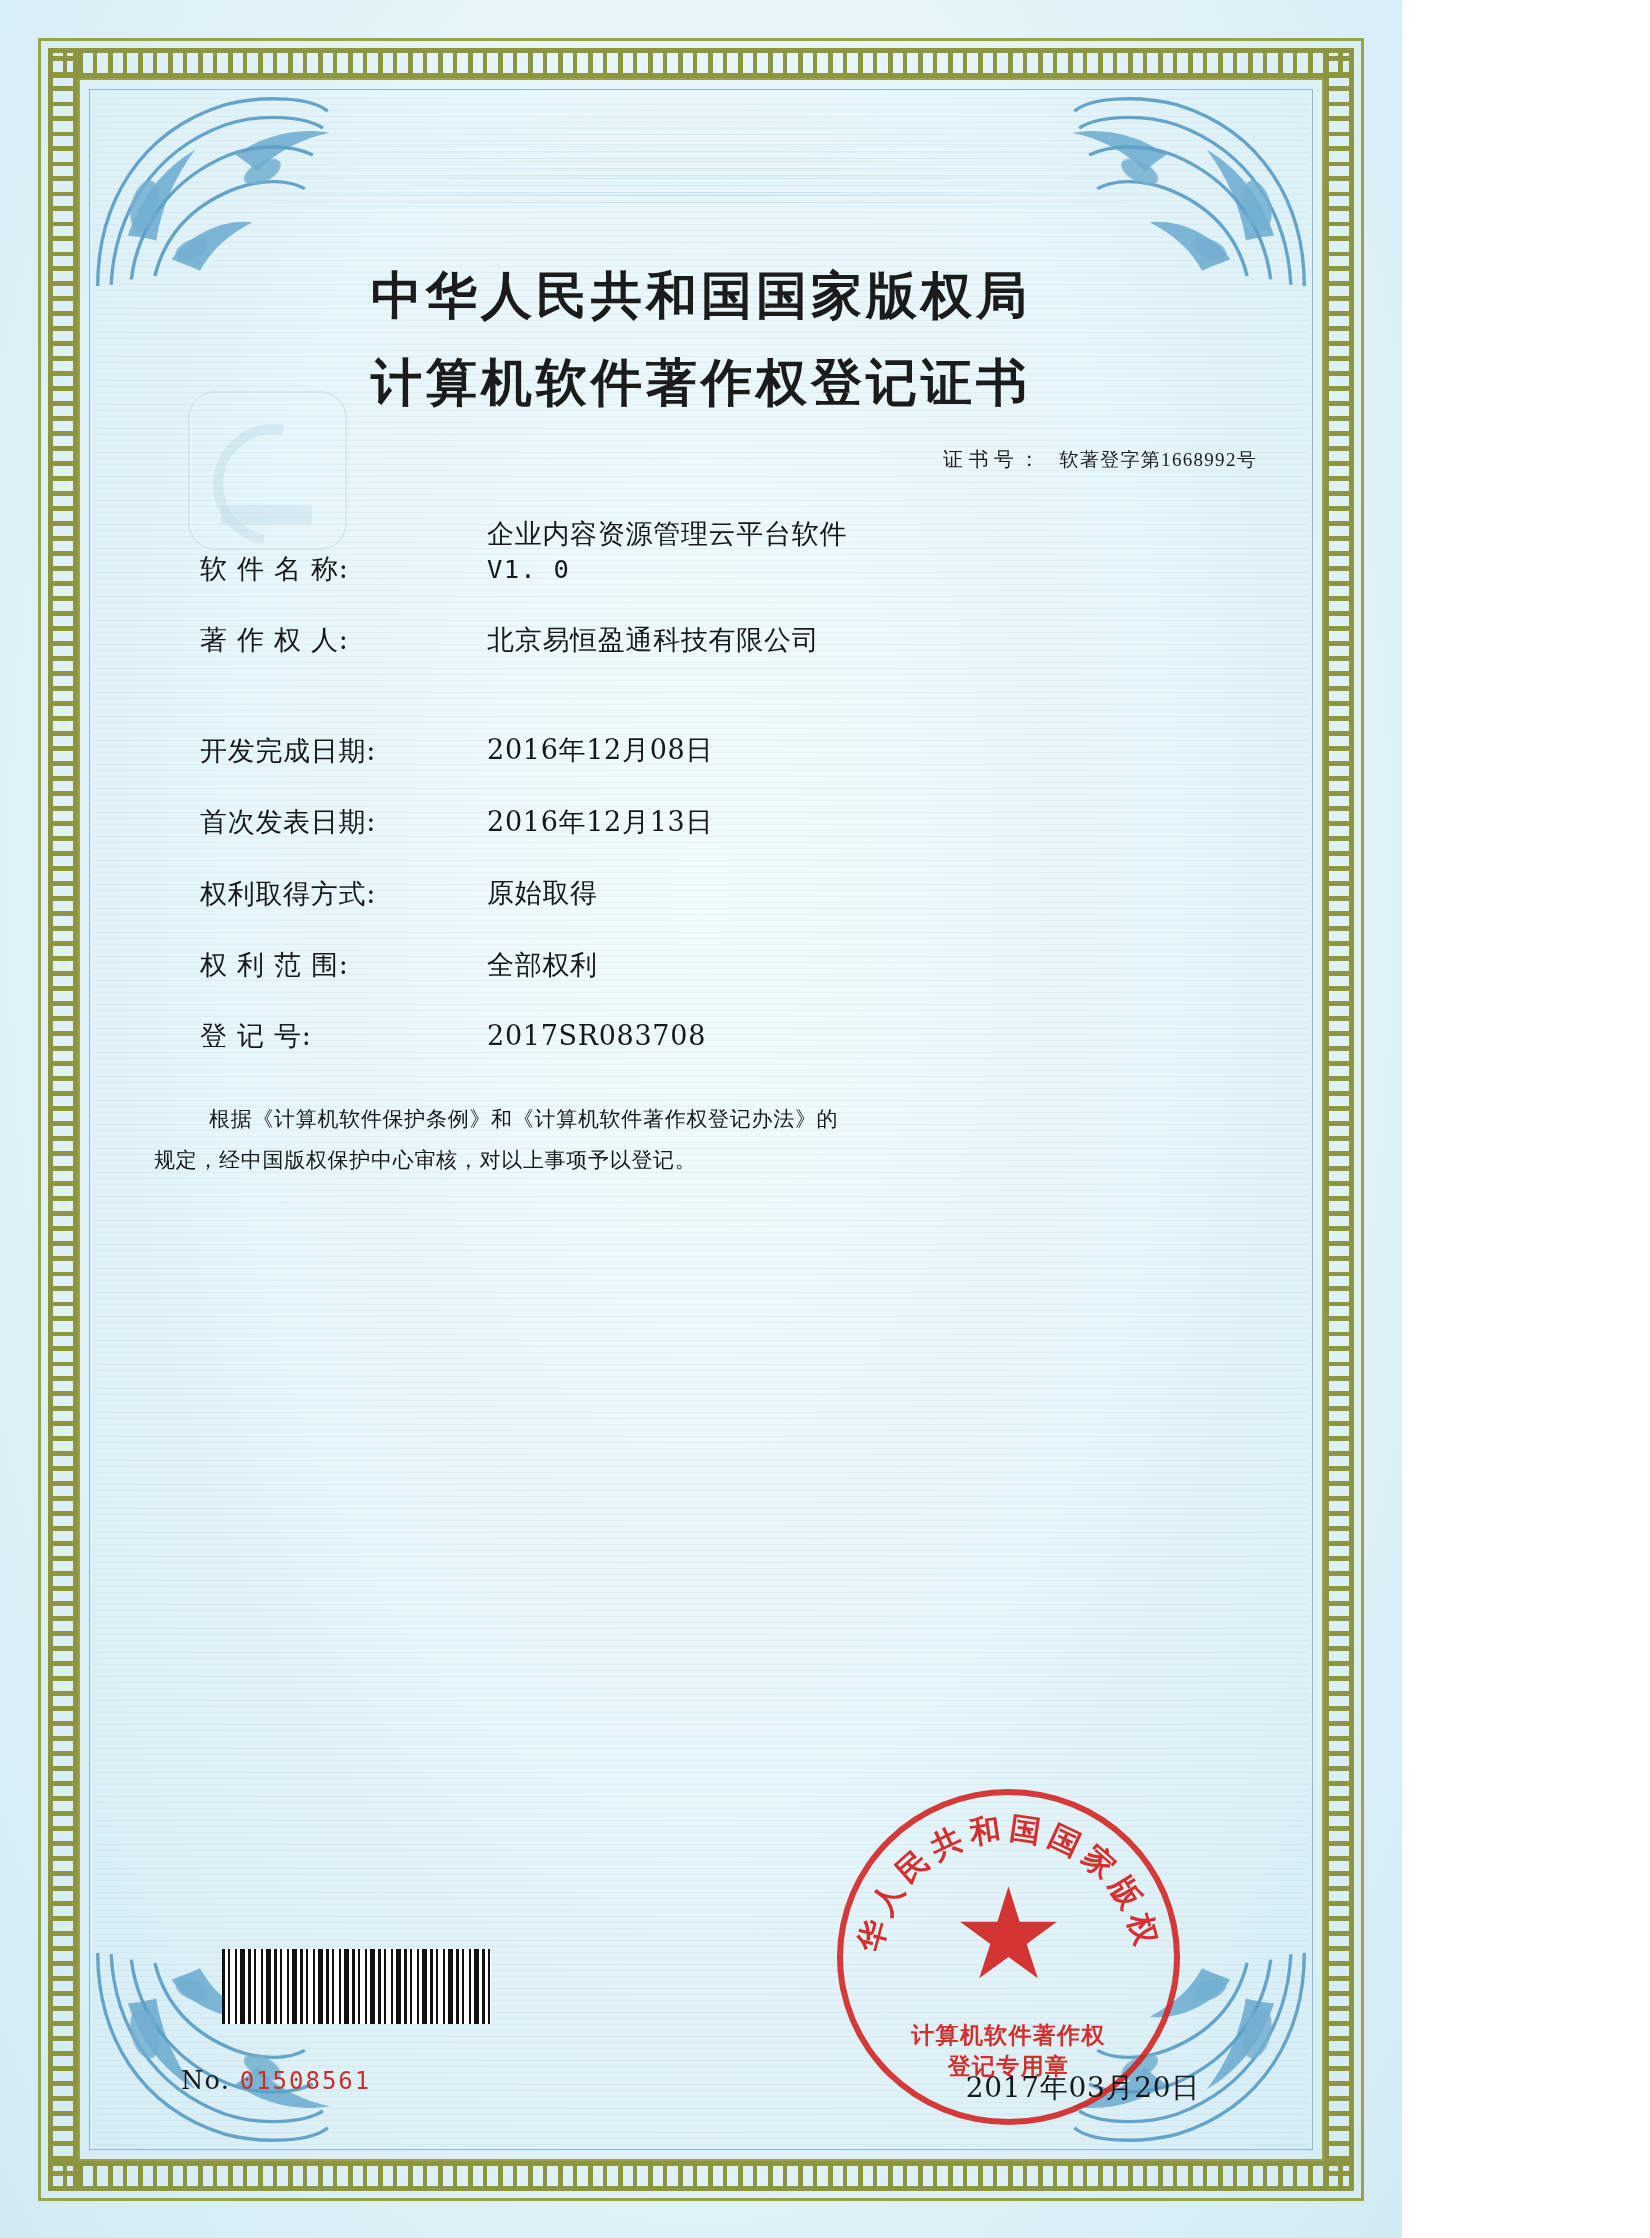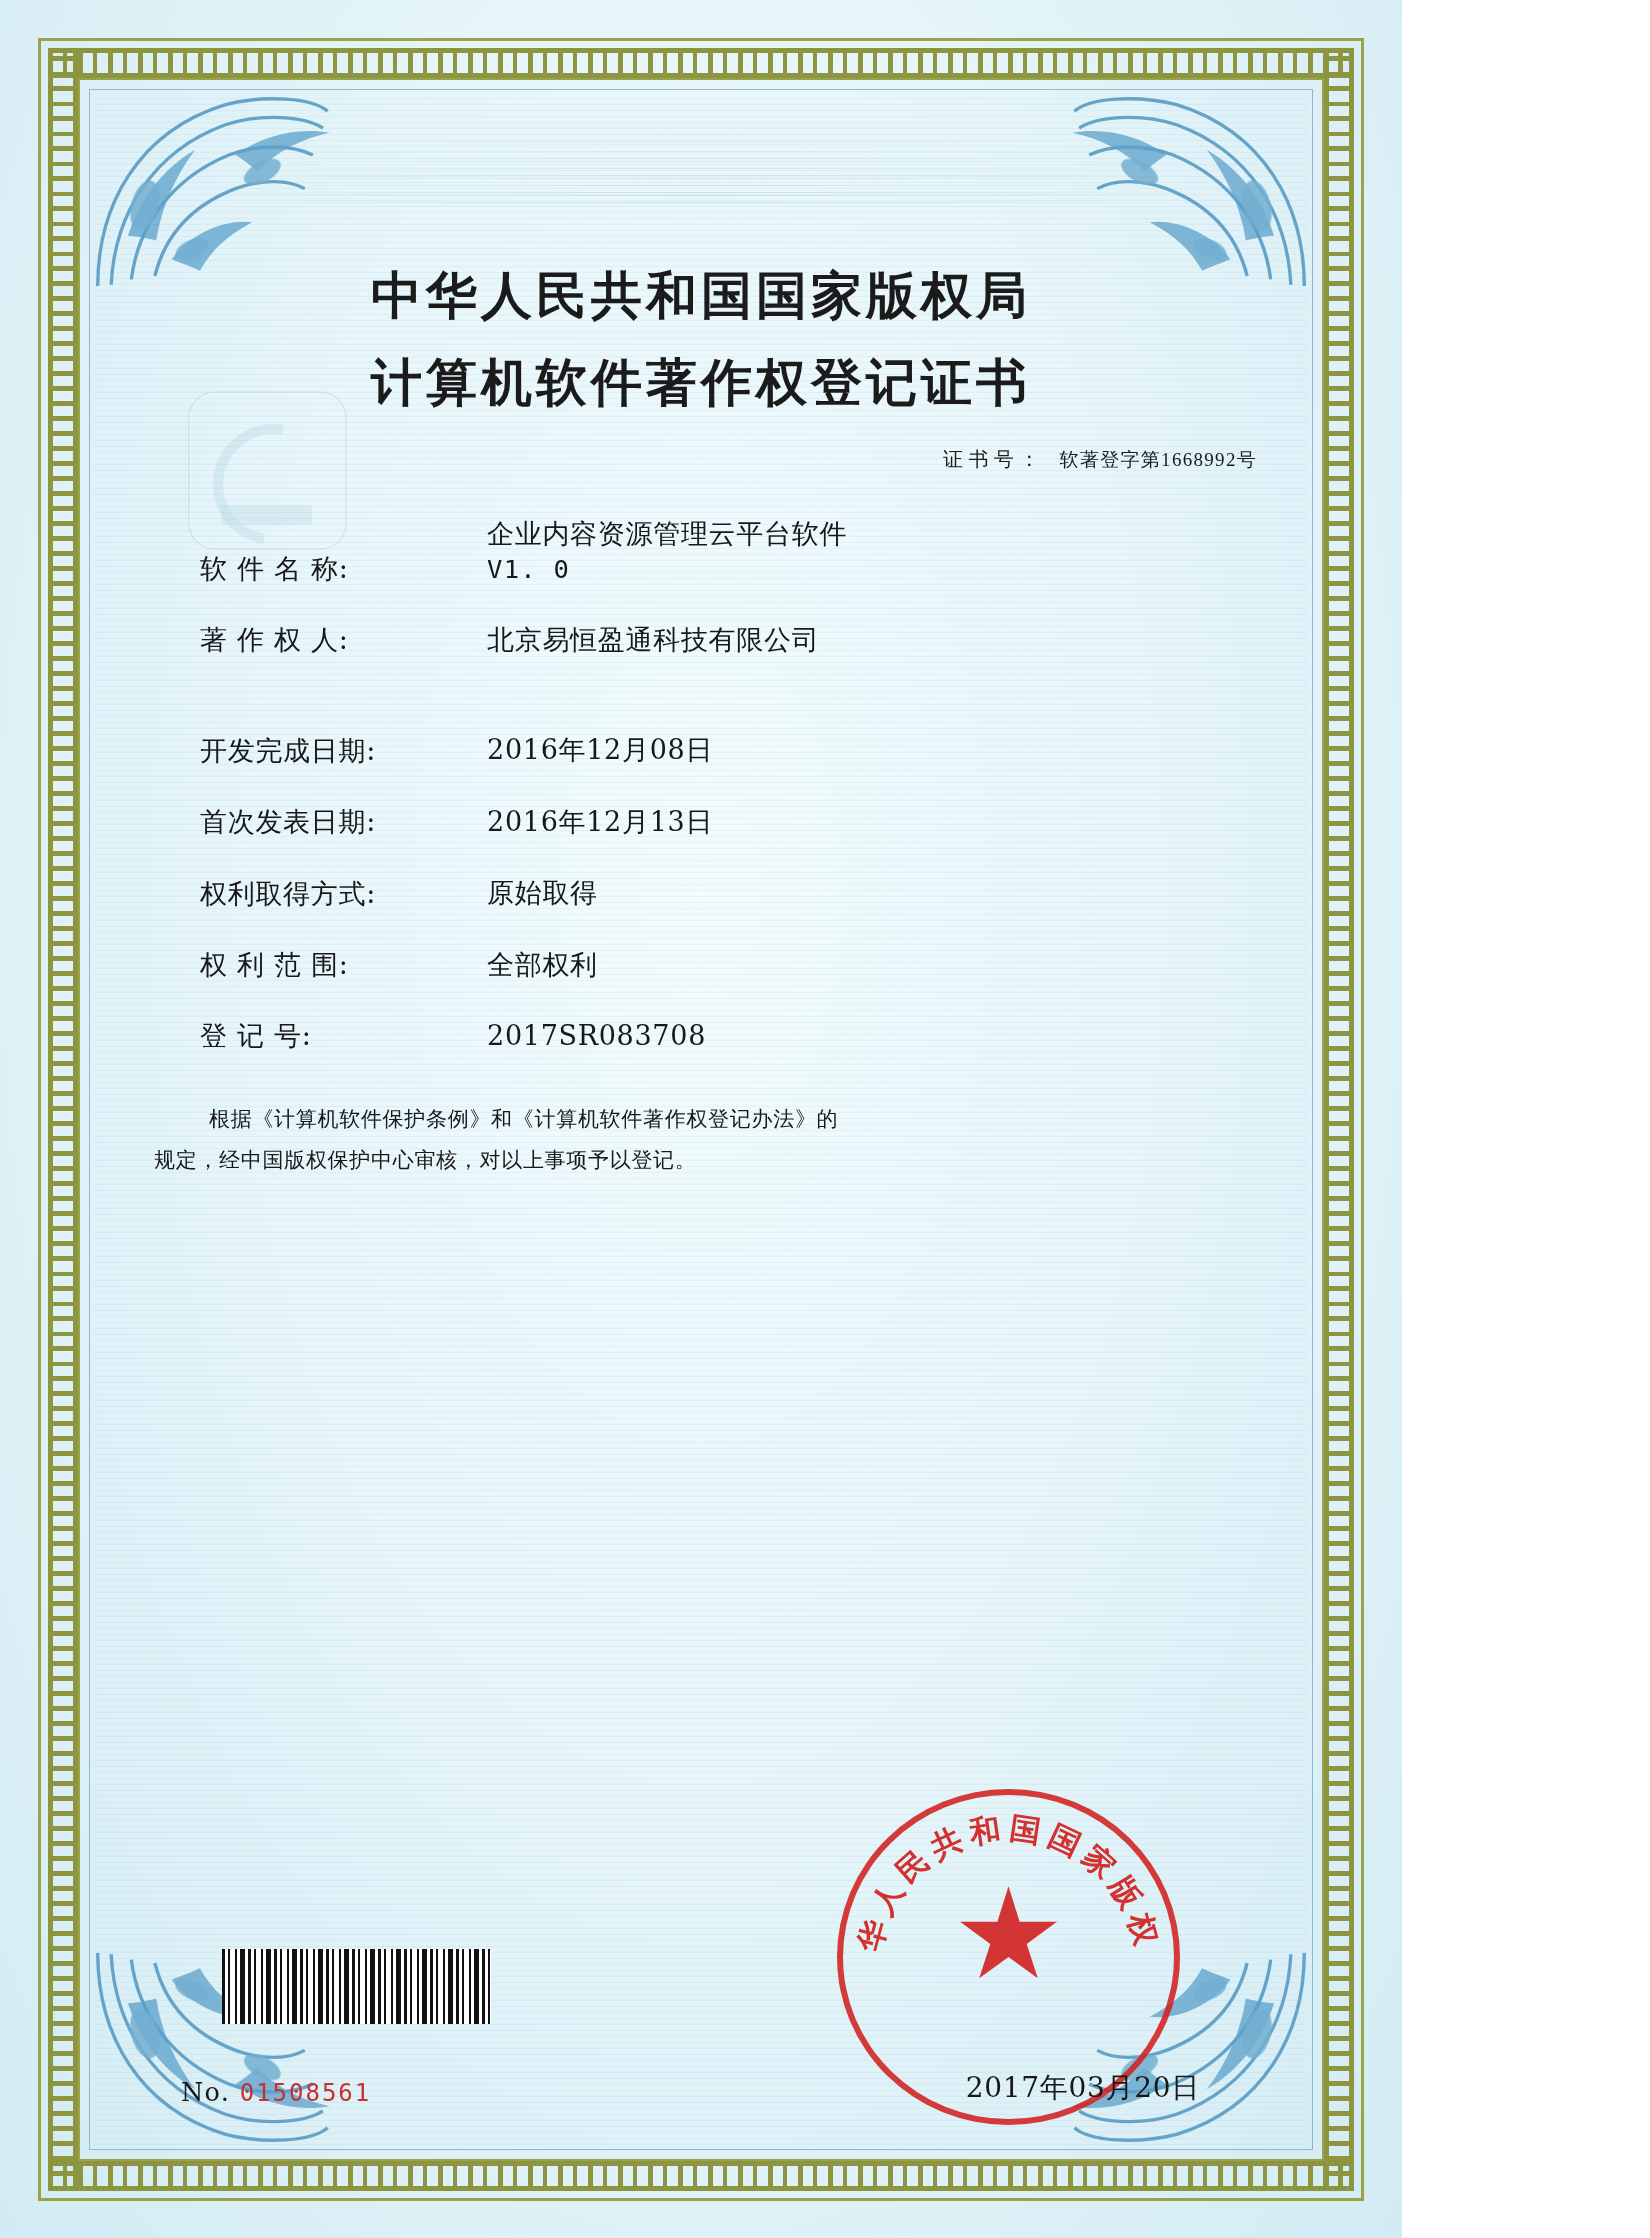--- a/index.html
+++ b/index.html
@@ -275,21 +275,21 @@
     font-weight: bold;
     letter-spacing: 10px;
     font-family: "DejaVu Serif", "Liberation Serif", serif;
     opacity: 0.92;
   }
 
   
   .footer-no {
     position: absolute;
     left: 181px;
-    bottom: 132px;
+    bottom: 144px;
     font-size: 25.5px;
     color: #17181a;
     letter-spacing: 1.3px;
     font-family: "DejaVu Serif", "Liberation Serif", serif;
   }
   .footer-no .num {
     color: #c4312f;
     font-family: "DejaVu Sans Mono", "Liberation Mono", monospace;
     letter-spacing: 2px;
     font-size: 24px;
@@ -474,20 +474,24 @@
       <svg viewBox="0 0 510 500" xmlns="http://www.w3.org/2000/svg">
         <defs>
           <path id="sealArcPath" d="M 62 268 A 193 193 0 0 1 448 268" fill="none"></path>
         </defs>
         <text>
           <textPath href="#sealArcPath" startOffset="50%" text-anchor="middle">中华人民共和国国家版权局</textPath>
         </text>
       </svg>
     </div>
     <div class="seal-star"></div>
+    <div class="seal-bottom-text">
+      <div>计算机软件著作权</div>
+      <div>登记专用章</div>
+    </div>
   </div>
 
   <div class="footer-no">
     <span>No.</span>
     <span class="num">01508561</span>
   </div>
 
   <div class="footer-date">2017年03月20日</div>
 
 </div>

